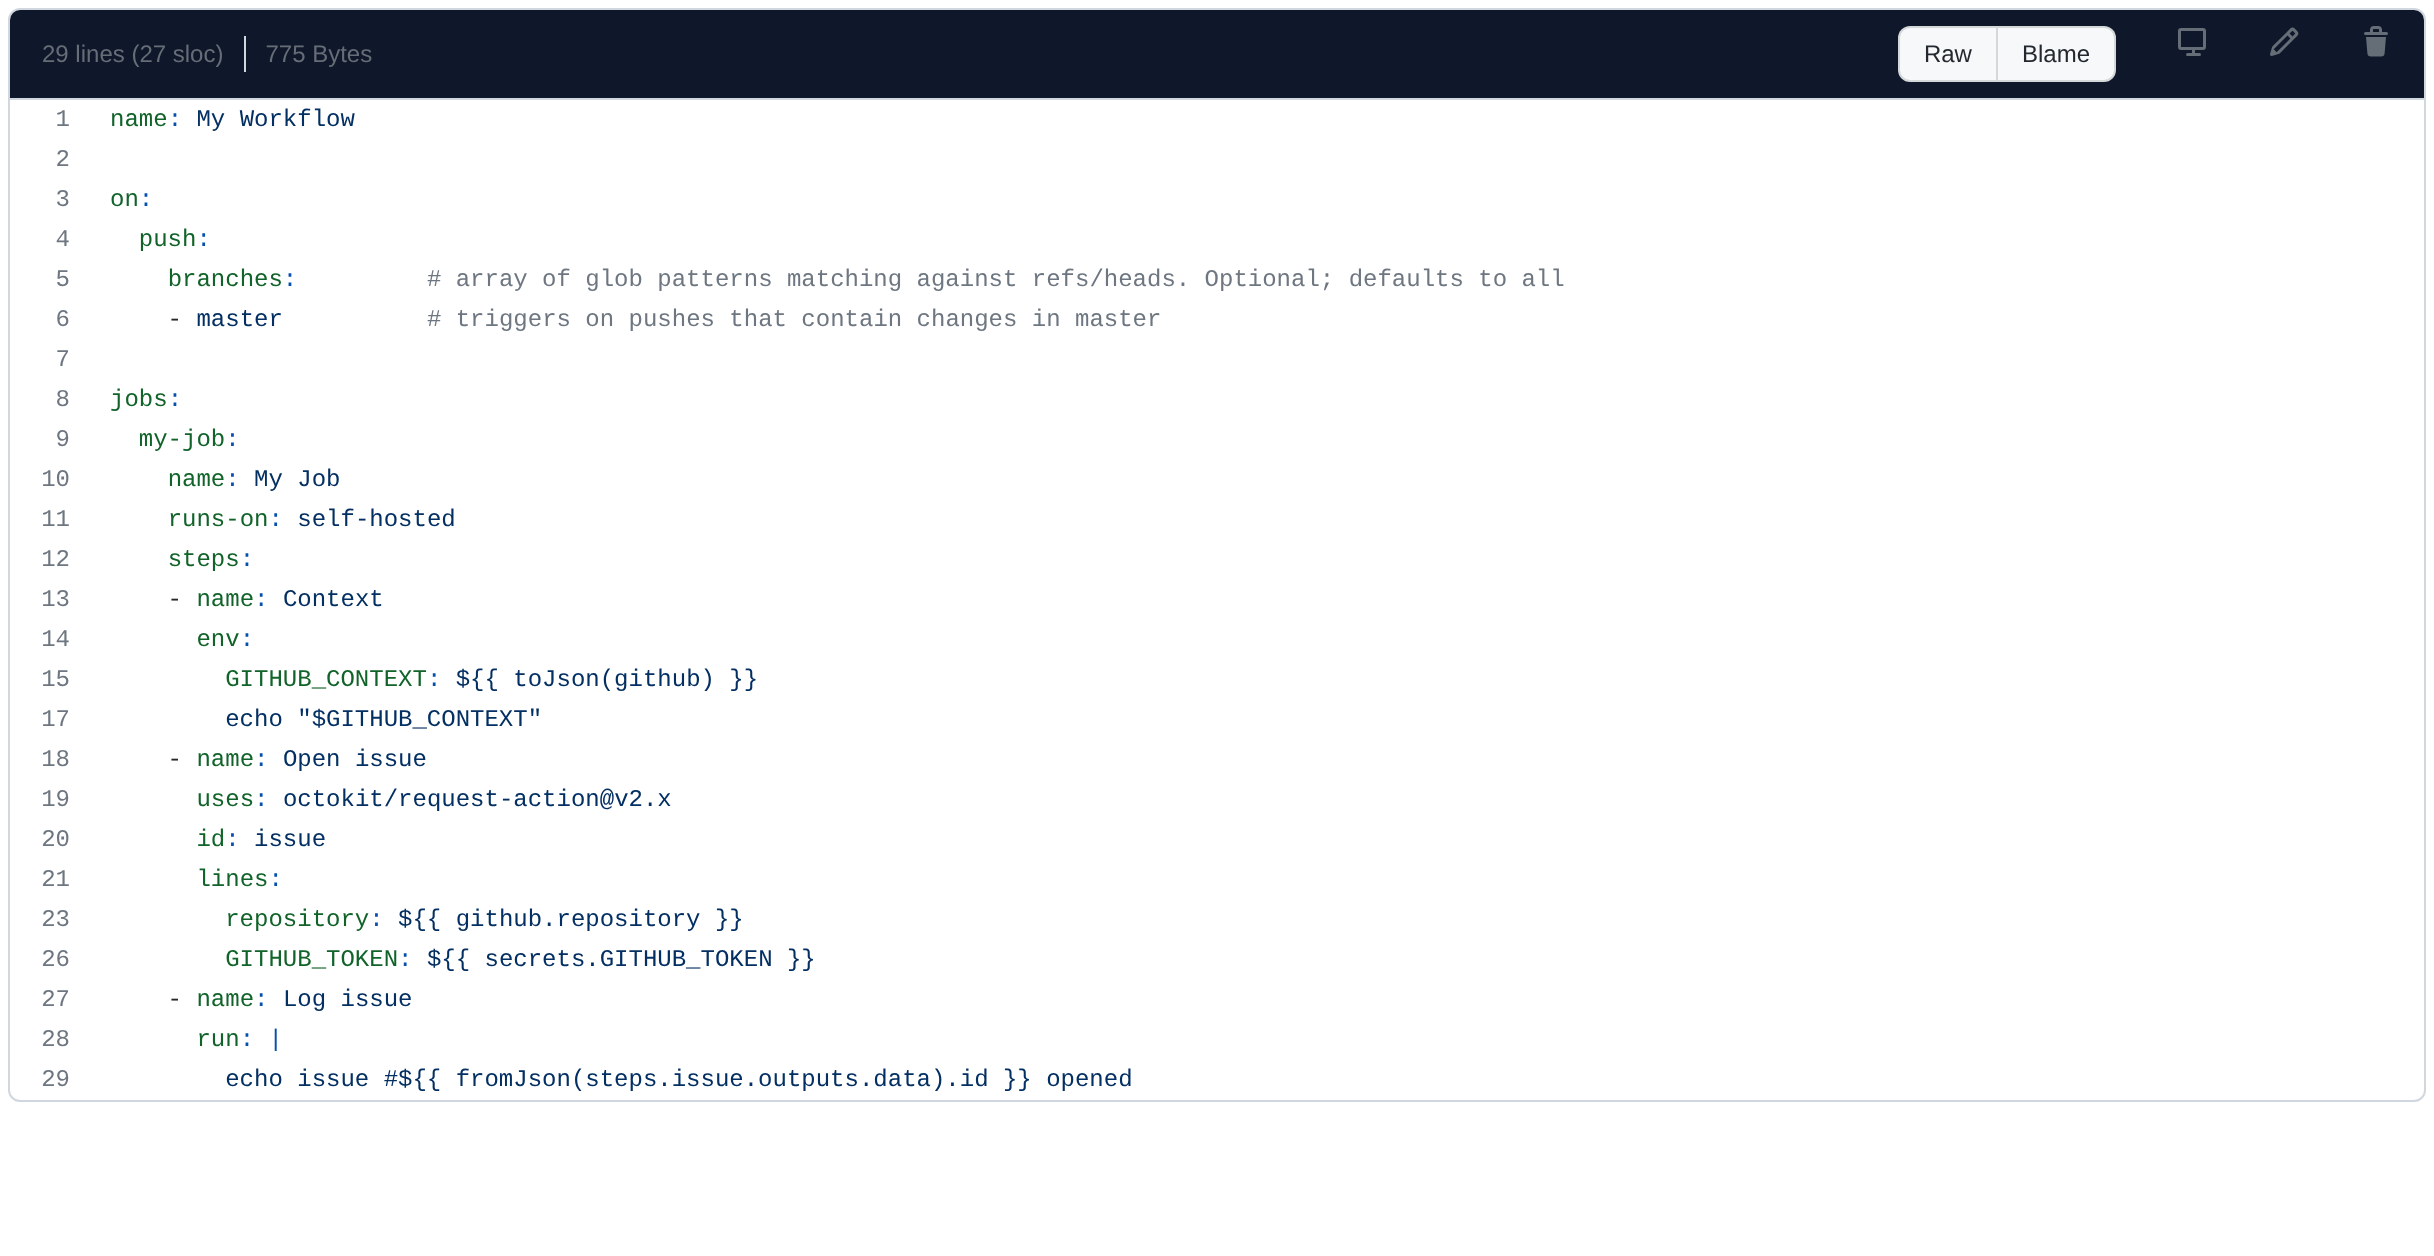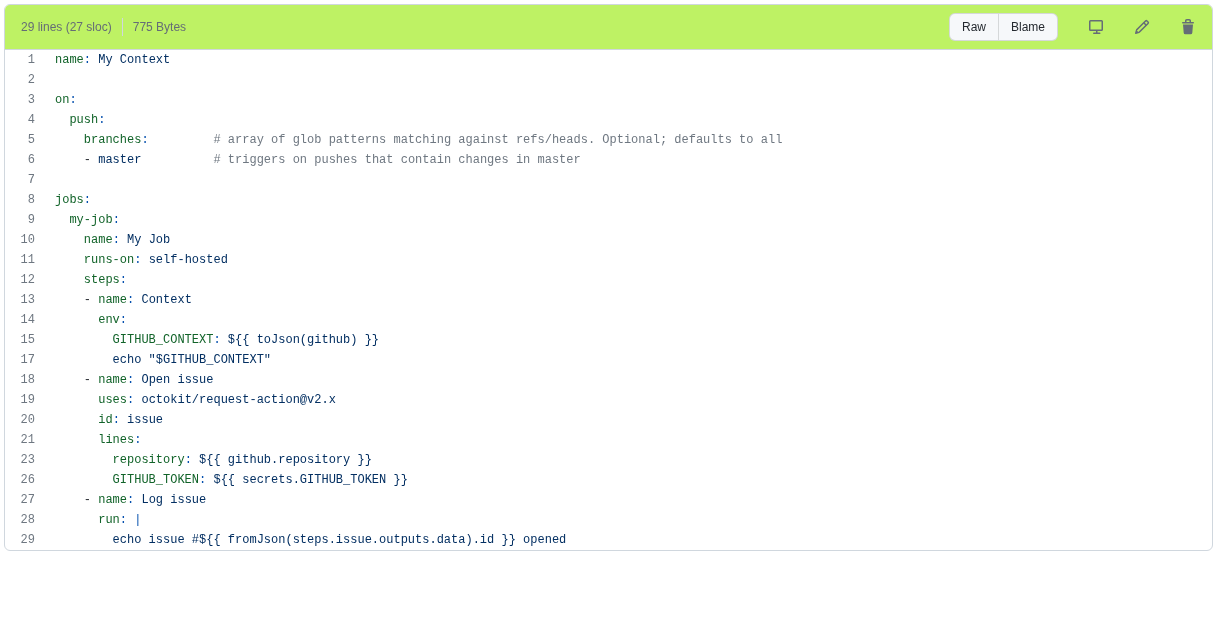--- a/index.html
+++ b/index.html
@@ -14,40 +14,40 @@
   .file-box {
     border: 1px solid #d0d7de;
     border-radius: 6px;
     overflow: hidden;
   }
   .file-header {
     display: flex;
     align-items: center;
     justify-content: space-between;
     padding: 8px 16px;
-    background-color: #bef264;
+    background-color: #0f172a;
     border-bottom: 1px solid #d0d7de;
   }
   .file-info {
     font-size: 12px;
     color: #656d76;
     display: flex;
     align-items: center;
   }
   .file-info .divider {
     display: inline-block;
     width: 1px;
     height: 18px;
     background: #d0d7de;
     margin: 0 10px;
     vertical-align: middle;
   }
   .file-actions {
     display: flex;
-    align-items: center;
+    align-items: flex-start;
     gap: 30px;
   }
   .btn-group {
     display: inline-flex;
   }
   .btn {
     padding: 3px 12px;
     font-size: 12px;
     font-weight: 500;
     line-height: 20px;
@@ -125,21 +125,21 @@
             <path d="M11 1.75V3h2.25a.75.75 0 0 1 0 1.5H2.75a.75.75 0 0 1 0-1.5H5V1.75C5 .784 5.784 0 6.75 0h2.5C10.216 0 11 .784 11 1.75zM6.5 3h3V1.75a.25.25 0 0 0-.25-.25h-2.5a.25.25 0 0 0-.25.25V3zM4.997 5.5a.75.75 0 0 1 .753.698l.454 6.5a.75.75 0 0 1-1.496.104l-.454-6.5a.75.75 0 0 1 .743-.802zm6.006 0a.75.75 0 0 1 .743.802l-.454 6.5a.75.75 0 0 1-1.496-.104l.454-6.5a.75.75 0 0 1 .753-.698zM3 5.5h10l-.68 8.158A1.75 1.75 0 0 1 10.576 15.25H5.424a1.75 1.75 0 0 1-1.744-1.592L3 5.5z"></path>
           </svg>
       </span>
     </div>
   </div>
   <div class="code-area">
     <table class="code-table">
       <tbody id="code-body">
           <tr>
             <td class="linenum">1</td>
-            <td class="codeline"><span class="pl-ent">name</span><span class="pl-c1">: </span><span class="pl-s">My Context</span></td>
+            <td class="codeline"><span class="pl-ent">name</span><span class="pl-c1">: </span><span class="pl-s">My Workflow</span></td>
           </tr>
           <tr>
             <td class="linenum">2</td>
             <td class="codeline">&nbsp;</td>
           </tr>
           <tr>
             <td class="linenum">3</td>
             <td class="codeline"><span class="pl-ent">on</span><span class="pl-c1">:</span></td>
           </tr>
           <tr>

